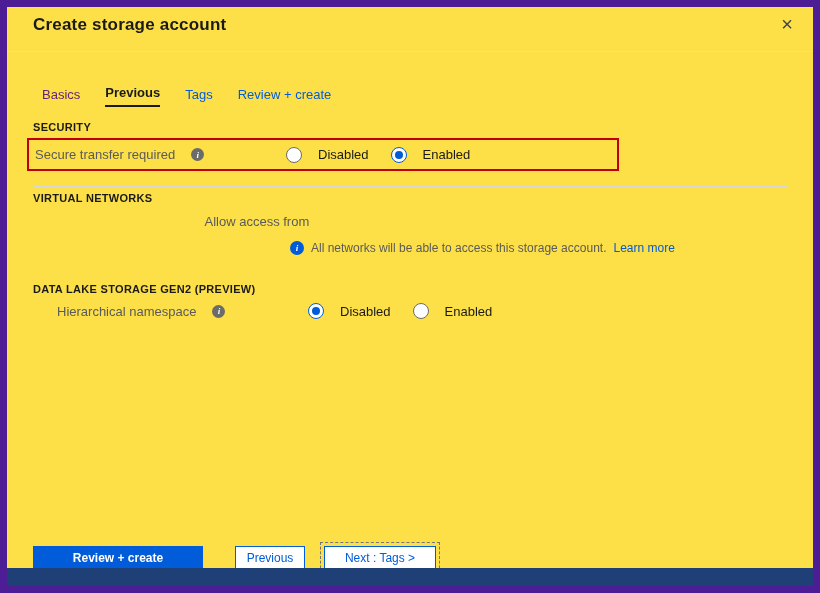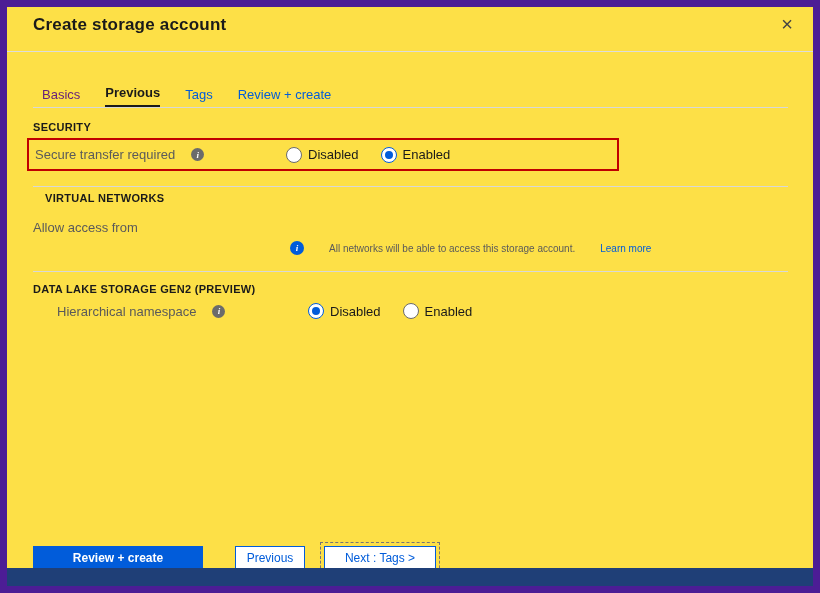--- a/index.html
+++ b/index.html
@@ -45,69 +45,69 @@
   }
   .tabs-rule { position: absolute; top: 100px; left: 26px; right: 25px; height: 1px; background: #d8d8d8; }
 
   
   .section-heading {
     position: absolute; left: 26px;
     font-size: 11px; font-weight: 700; color: #1a1a1a;
     letter-spacing: 0.3px;
   }
   .heading-security { top: 114px; }
-  .heading-vnet     { top: 185px; margin-left: 12px; }
+  .heading-vnet     { top: 185px; }
   .heading-datalake { top: 276px; }
 
   .rule { position: absolute; left: 26px; right: 25px; height: 1px; background: #d8d8d8; }
   .rule-vnet     { top: 179px; }
   .rule-datalake { top: 264px; }
 
   
   .row { position: absolute; left: 20px; display: flex; align-items: center; }
   .row-security { top: 131px; width: 592px; height: 33px; border: 2px solid #c00000; padding-left: 6px; }
-  .row-vnet     { top: 206px; width: 600px; height: 28px; padding-left: 6px; }
+  .row-vnet     { top: 200px; width: 600px; height: 28px; padding-left: 6px; justify-content: center; }
   .row-datalake { top: 290px; width: 600px; height: 28px; padding-left: 6px; margin-left: 24px; }
 
   .field-label {
     display: flex; align-items: center; gap: 16px;
     width: 251px; flex: 0 0 251px;
     font-size: 13px; color: #5a5a5a;
   }
 
   .info-icon {
     display: inline-flex; align-items: center; justify-content: center;
     width: 13px; height: 13px; border-radius: 50%;
     background: #6b6b6b; color: #fff;
     font-size: 9px; font-style: italic; font-weight: 700;
     font-family: "Liberation Serif", serif;
     flex: 0 0 13px;
   }
   .info-icon::before { content: "i"; }
   .info-icon-blue { background: #015cda; width: 14px; height: 14px; flex: 0 0 14px; }
 
   .radio-group { display: flex; align-items: center; gap: 22px; }
-  .radio-option { display: flex; align-items: center; gap: 6px; cursor: pointer; }
+  .radio-option { display: flex; align-items: center; gap: 16px; cursor: pointer; }
   .radio {
     width: 16px; height: 16px; border-radius: 50%;
     border: 1px solid #6b6b6b; background: #fff;
     position: relative; flex: 0 0 16px;
   }
   .radio[data-checked="true"] { border-color: #015cda; }
   .radio[data-checked="true"]::after {
     content: ""; position: absolute; left: 3px; top: 3px;
     width: 8px; height: 8px; border-radius: 50%; background: #015cda;
   }
   .radio-label { font-size: 13px; color: #1a1a1a; white-space: nowrap; }
 
   
   .info-line {
     position: absolute; left: 283px; top: 234px;
-    display: flex; align-items: center; gap: 25px;
-    font-size: 10px; color: #5a5a5a; white-space: nowrap;
+    display: flex; align-items: center; gap: 7px;
+    font-size: 12px; color: #5a5a5a; white-space: nowrap;
   }
   .learn-more { color: #015cda; cursor: pointer; }
 
   
   .btn {
     position: absolute; top: 539px; height: 23px;
     display: flex; align-items: center; justify-content: center;
     font-size: 12px; cursor: pointer; white-space: nowrap;
     font-family: "Liberation Sans", sans-serif;
   }

